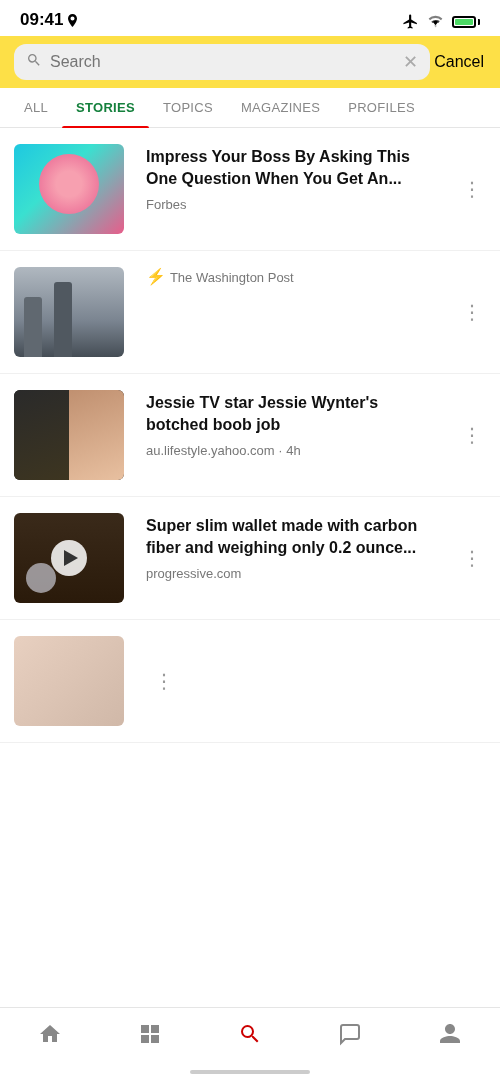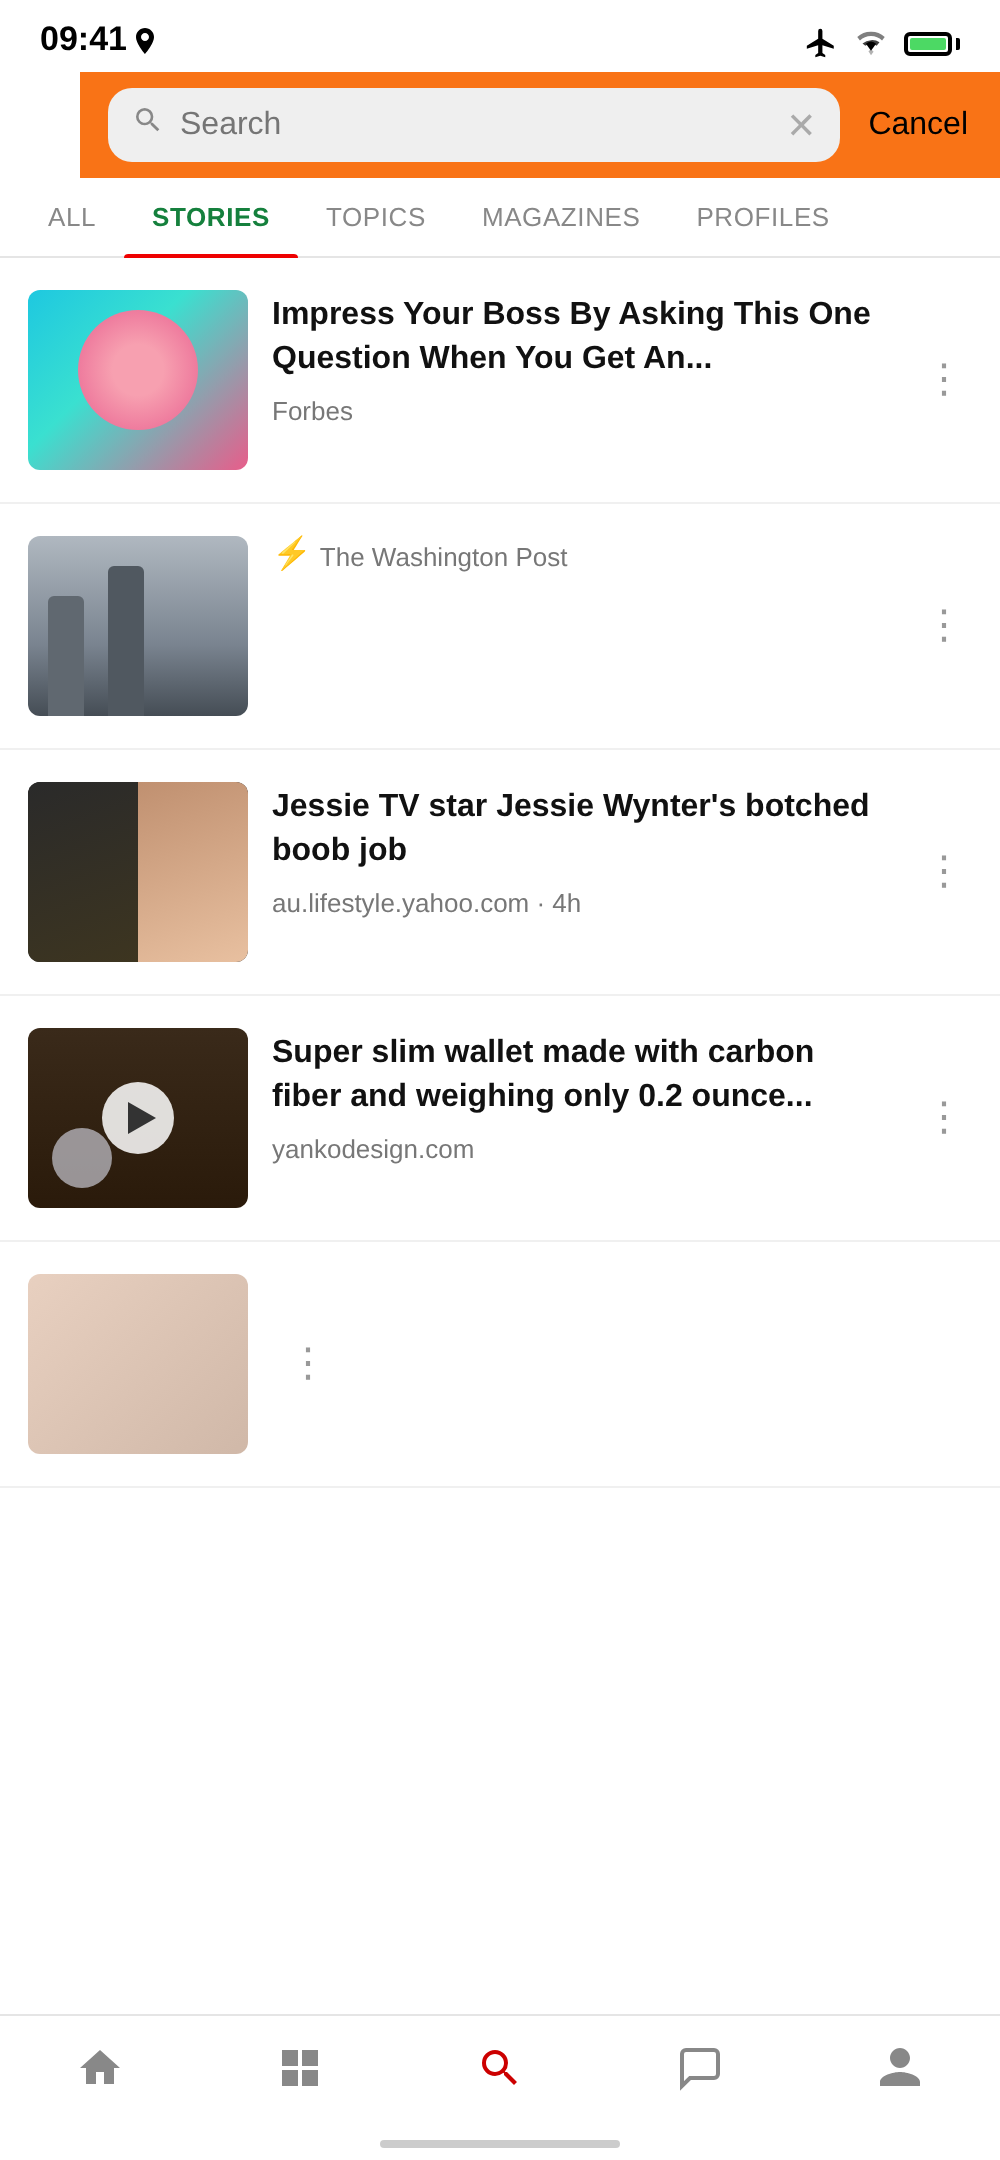--- a/index.html
+++ b/index.html
@@ -35,23 +35,22 @@
     }
     .status-icons svg {
       fill: #000;
     }
 
     
     .search-bar-container {
       display: flex;
       align-items: center;
       padding: 8px 14px;
-      background: #f97316;
-      gap: 12px;
-      margin-left: 40px;
+      background: #fde047;
+      gap: 2px;
     }
     .search-input-wrapper {
       flex: 1;
       display: flex;
       align-items: center;
       background: #efefef;
       border-radius: 12px;
       padding: 8px 12px;
       gap: 8px;
     }
@@ -115,21 +114,21 @@
 
     
     .story-list {
       background: #fff;
     }
     .story-item {
       display: flex;
       align-items: flex-start;
       padding: 16px 14px 16px 14px;
       border-bottom: 1px solid #f0f0f0;
-      gap: 12px;
+      gap: 22px;
     }
     .story-thumb {
       width: 110px;
       height: 90px;
       border-radius: 6px;
       flex-shrink: 0;
       overflow: hidden;
       background: #ccc;
     }
     
@@ -389,21 +388,21 @@
   </div>
 
   <div class="story-item">
     <div class="story-thumb thumb-4">
       <div class="thumb-4-play"></div>
       <div class="thumb-4-watch"></div>
     </div>
     <div class="story-content">
       <div class="story-title">Super slim wallet made with carbon fiber and weighing only 0.2 ounce...</div>
       <div class="story-meta">
-        <span>yankodesign.com</span>
+        <span>progressive.com</span>
       </div>
     </div>
     <div class="story-more-btn">⋮</div>
   </div>
 
   <div class="story-item">
     <div class="story-thumb thumb-5"></div>
     <div class="story-more-btn">⋮</div>
   </div>
 

